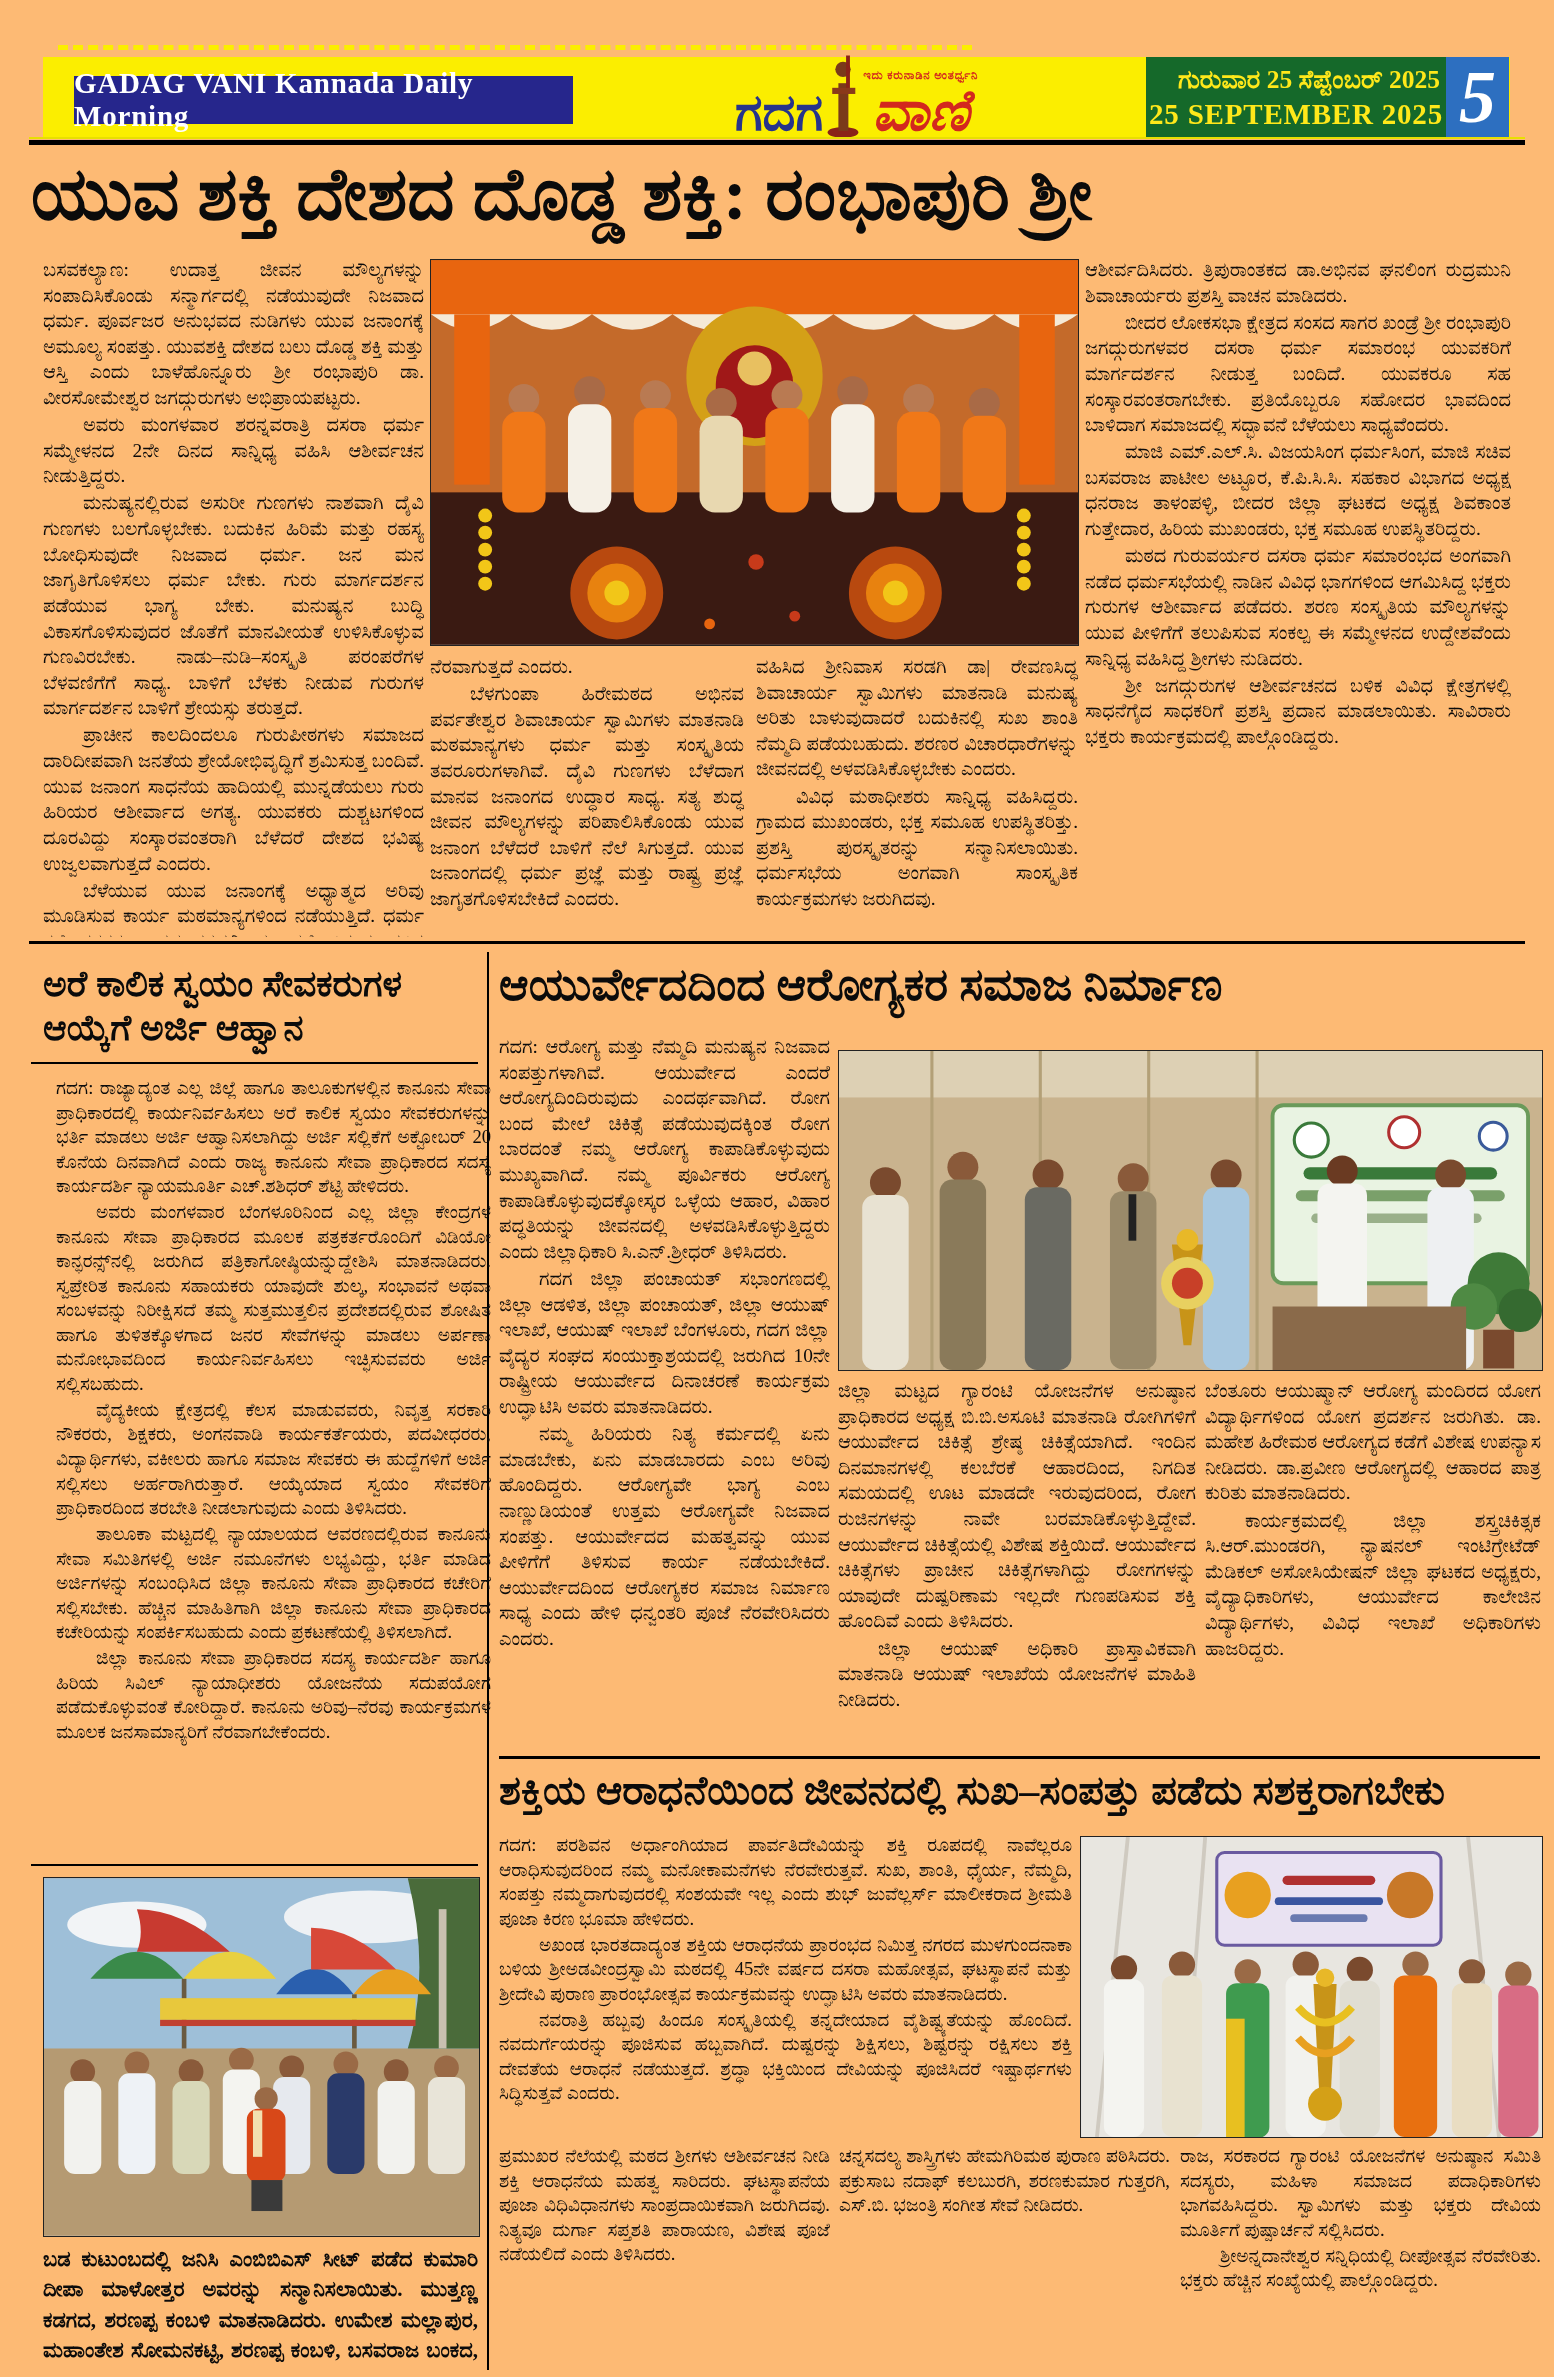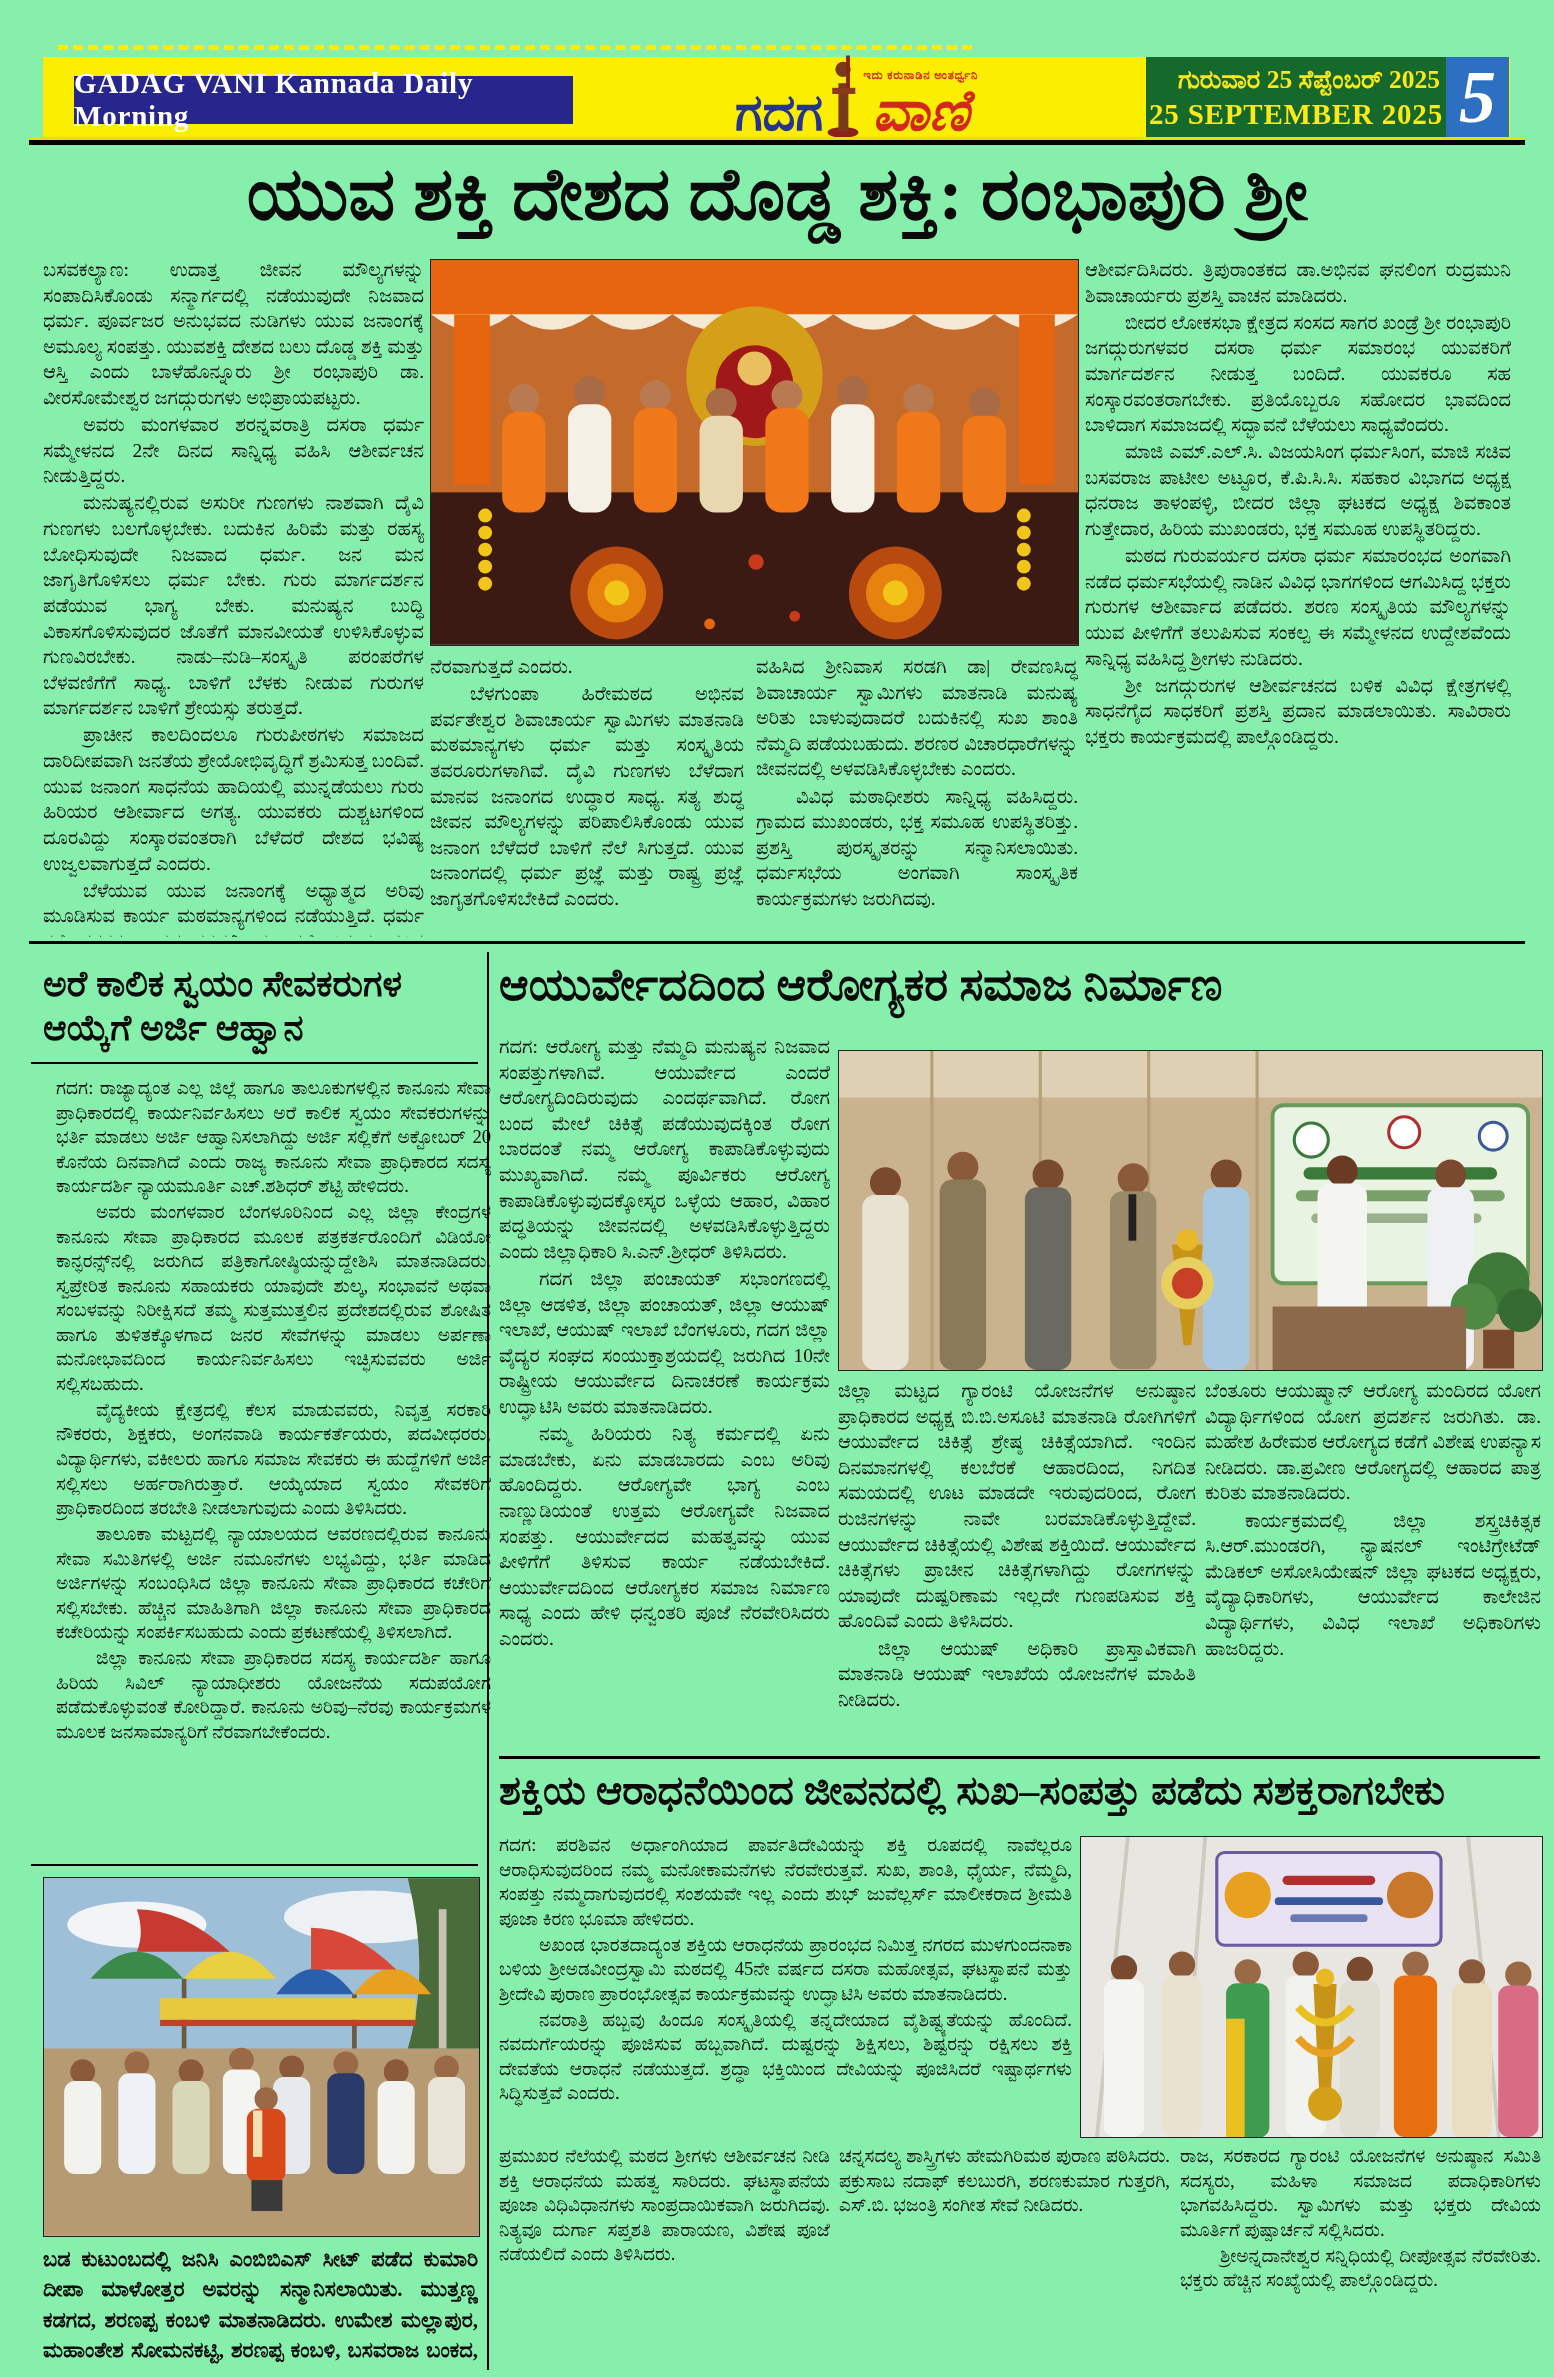--- a/index.html
+++ b/index.html
@@ -1,40 +1,40 @@
 <!DOCTYPE html>
 <html style="--yellow: #FBEE00; --navy: #26268C; --green: #15692A; --date_text: #FFE81A; --page_blue: #2D6FC0; --logo_blue: #27348B; --logo_red: #D3281E;font-size:12.4px"><head>
 <meta charset="utf-8">
 <style>
   :root{
     --yellow:#FBEE00; --navy:#26268C; --green:#15692A; --date_text:#FFE81A;
     --page_blue:#2D6FC0; --logo_blue:#27348B; --logo_red:#D3281E; --ink:#0b0b0b;
   }
   html,body{margin:0;padding:0;background:#9a9a9a;}
-  .page{position:relative;width:1555px;height:2377px;background:#86efac;overflow:hidden;
+  .page{position:relative;width:1555px;height:2377px;background:#fdba74;overflow:hidden;
         font-family:"Liberation Serif","DejaVu Sans",serif;color:var(--ink);}
   .abs{position:absolute;}
   
   .dashline{border-top:5.4px dashed var(--yellow);height:0;}
   .band{background:var(--yellow);}
   .titlebox{background:var(--navy);color:#fff;display:flex;align-items:center;justify-content:center;
             font-weight:bold;font-size:29px;letter-spacing:0.8px;font-family:"Liberation Serif",serif;}
   .logo-gadag{font-size:51px;font-weight:900;color:var(--logo_blue);line-height:1;}
   .logo-vani{font-size:57px;font-weight:900;color:var(--logo_red);line-height:1;font-style:italic;}
   .logo-tag{font-size:11.6px;font-weight:bold;color:var(--logo_red);letter-spacing:0.8px;}
   .datebox{background:var(--green);color:var(--date_text);display:flex;flex-direction:column;
            align-items:center;justify-content:center;font-weight:bold;}
   .datebox .l1{font-size:25.5px;line-height:1.35;margin-left:26px;}
   .datebox .l2{font-size:29px;line-height:1.2;letter-spacing:0.8px;}
   .pagenum{background:var(--page_blue);color:#fff;display:flex;align-items:center;justify-content:center;
            font-size:74px;font-weight:900;font-style:italic;}
   .rule{background:#000;}
   .yline{background:#e8e000;}
   
-  .head-xl{font-size:73px;font-weight:900;line-height:1.1;text-align:center;white-space:nowrap;}
+  .head-xl{font-size:73px;font-weight:900;line-height:1.1;text-align:left;white-space:nowrap;}
   .head-l{font-size:45px;font-weight:900;line-height:1.15;}
   .head-m{font-size:40px;font-weight:900;line-height:1.15;}
   .head-s{font-size:36px;font-weight:900;line-height:1.22;}
   
   .body-txt{font-size:19.4px;line-height:1.32;text-align:justify;overflow:hidden;}
   .body-txt p{margin:0 0 1.5px 0;}
   .body-txt p + p{text-indent:40px;}
   .caption{font-size:21px;line-height:1.45;font-weight:bold;text-align:justify;overflow:hidden;}
   .photo{background:#ddd;overflow:hidden;border:0.8px solid #222;}
   svg{display:block;}

